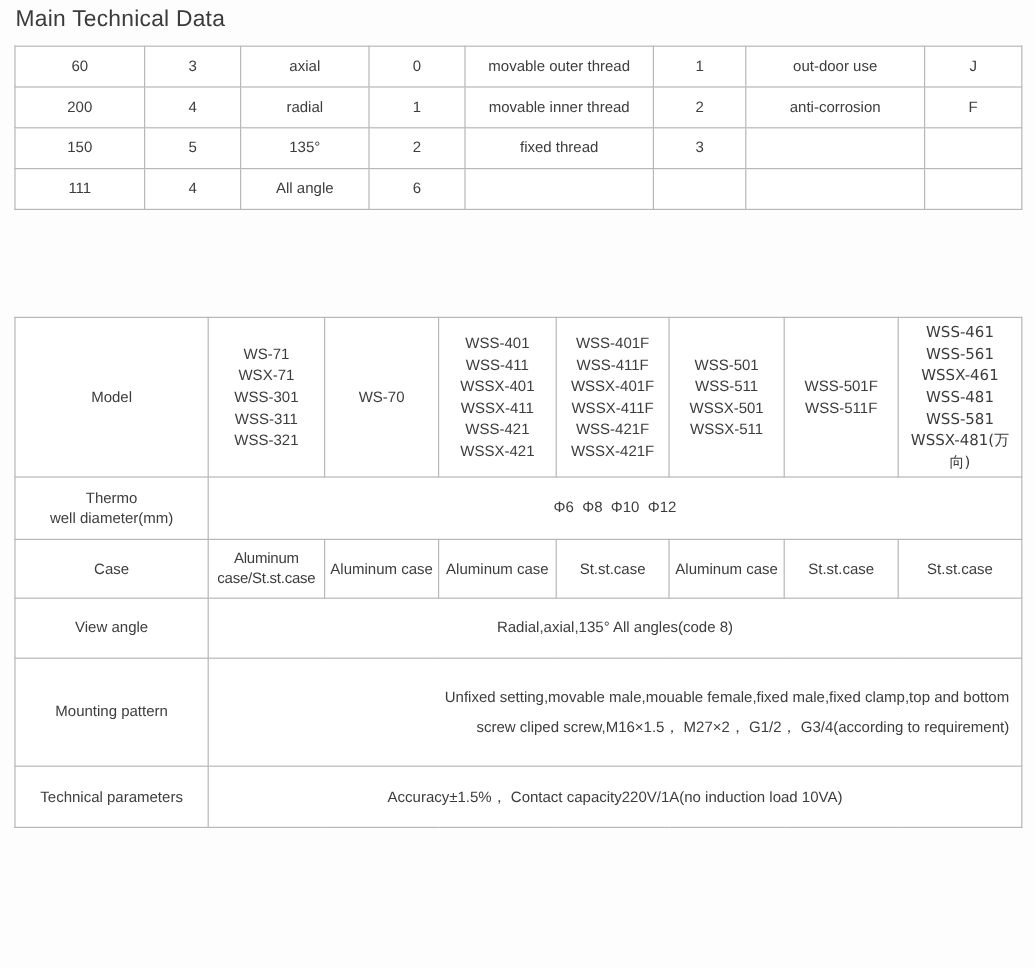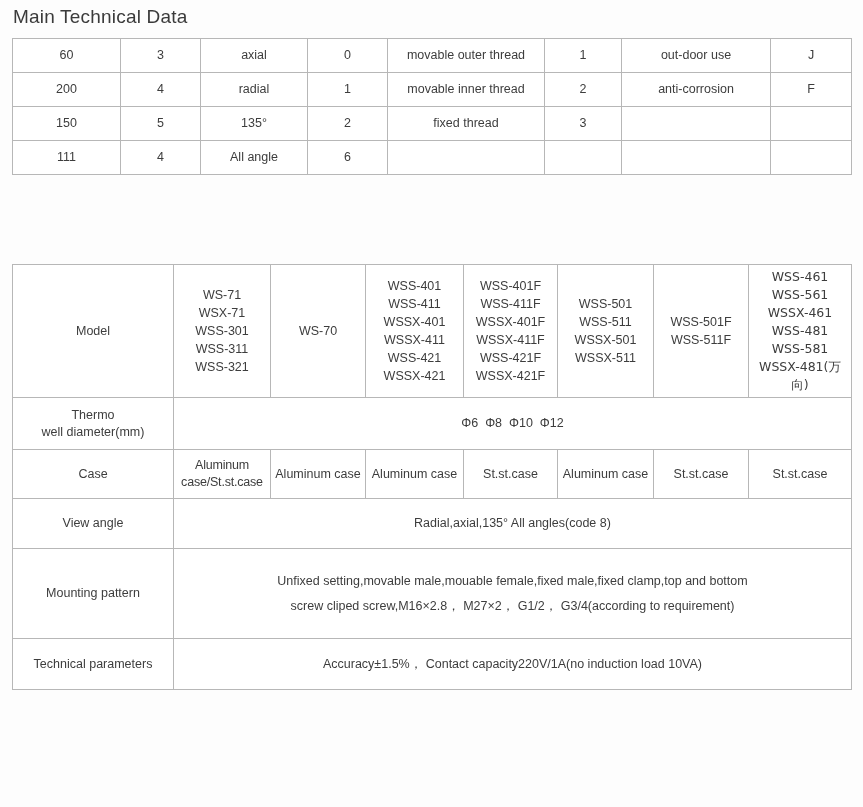--- a/index.html
+++ b/index.html
@@ -42,21 +42,21 @@
   #tbl-spec tr.head td{height:43px;}
 
   
   #tbl-model{left:12px;top:264px;width:839px;}
   #tbl-model td{font-size:12.5px;}
   .lbl{font-size:13px;}
   .modelcell{line-height:1.45;font-size:12.5px;white-space:pre-line;}
   .tiny{font-size:7.6px;letter-spacing:-.2px;}
   .wide{font-size:13px;}
   .mount{
-    text-align:center;font-size:13px;line-height:2.0;
+    text-align:right;font-size:13px;line-height:2.0;
     padding:8px 10px;
   }
   .cjk{font-family:"DejaVu Sans","Liberation Sans",sans-serif;}
 </style>
 </head>
 <body>
 
 <div id="page">
 
   <div class="page-title">Main Technical Data</div>
@@ -185,21 +185,21 @@
 
       <tr>
         <td class="lbl">View angle</td>
         <td class="wide" colspan="7" style="height:45px">Radial,axial,135°  All angles(code 8)</td>
       </tr>
 
       <tr>
         <td class="lbl">Mounting pattern</td>
         <td class="mount" colspan="7" style="height:73px">
           <div>Unfixed setting,movable male,mouable female,fixed male,fixed clamp,top and bottom</div>
-          <div>screw cliped screw,M16×2.8， M27×2， G1/2， G3/4(according to requirement)</div>
+          <div>screw cliped screw,M16×1.5， M27×2， G1/2， G3/4(according to requirement)</div>
         </td>
       </tr>
 
       <tr>
         <td class="lbl">Technical parameters</td>
         <td class="wide" colspan="7" style="height:46px">Accuracy±1.5%， Contact capacity220V/1A(no induction load 10VA)</td>
       </tr>
 
     </tbody>
   </table>

